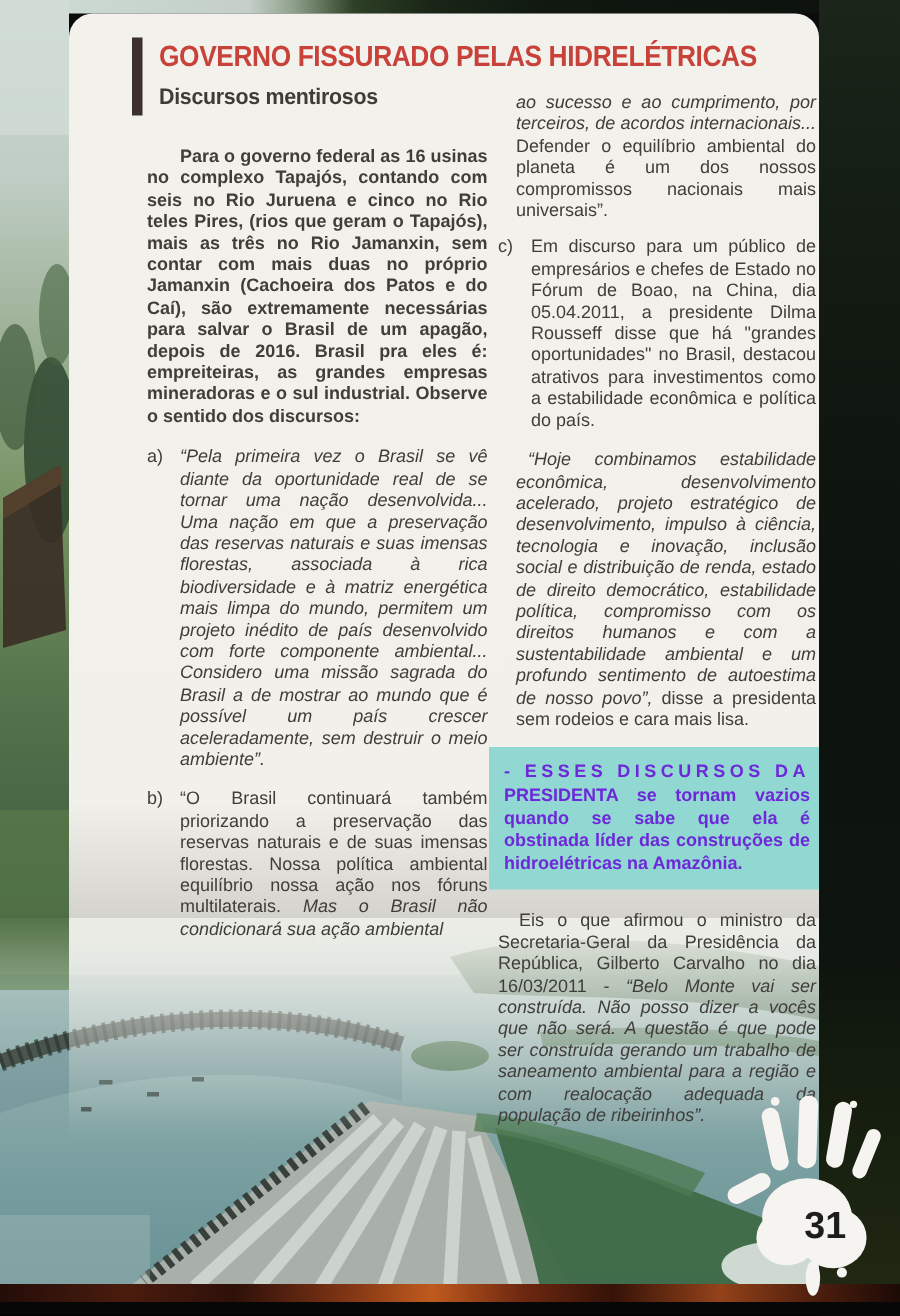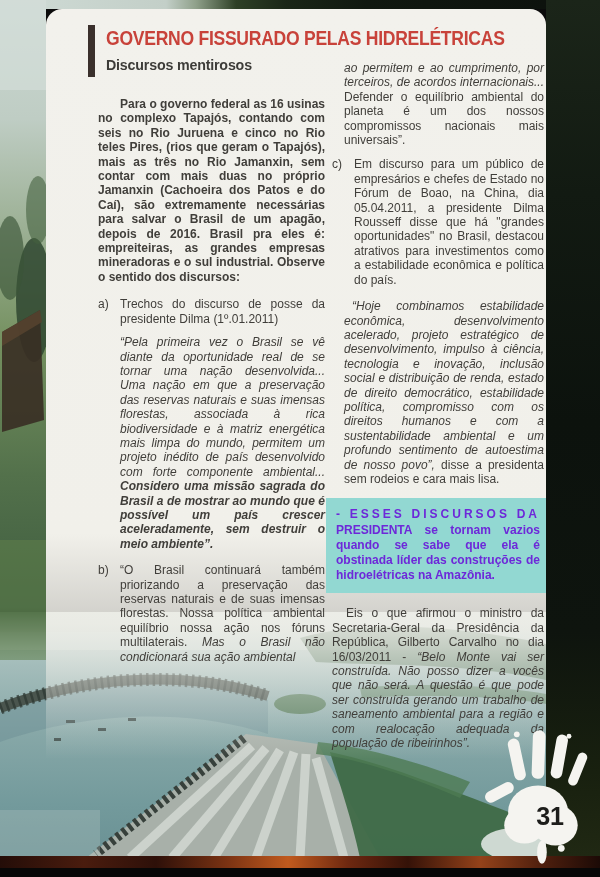--- a/index.html
+++ b/index.html
@@ -54,21 +54,21 @@
   
   .col{position:absolute;color:#403e3a;font-size:12px;line-height:14.4px;text-align:justify;}
   .col-left{left:52px;top:88px;width:227px;}
   .col-right{left:286px;top:52px;width:212px;}
   .col p{margin:0;}
   .intro{text-indent:22px;margin-bottom:13px !important;font-weight:bold;}
   .item{position:relative;padding-left:22px;margin-bottom:12px;}
   .item .item-label{position:absolute;left:0;top:0;}
   .item .q{margin-top:9px !important;}
   .it{font-style:italic;}
-  .bit{font-style:italic;font-weight:700;}
+  .bit{font-style:italic;font-weight:400;}
   .cont{padding-left:12px;margin-bottom:10px !important;}
   .quote-ind{padding-left:12px;text-indent:8px;margin-bottom:12px !important;}
   .highlight-box{
     background:#92d8d2;color:#6d28d9;font-weight:700;
     margin:0 0 13px -6px;padding:9px 10px 10px 10px;width:calc(100% - 8px);
     line-height:15.2px;
   }
   .highlight-box .lead{letter-spacing:3px;}
   .closing{text-indent:14px;}
   
@@ -132,32 +132,31 @@
     <div class="title-block">
       <h1 class="article-title">GOVERNO FISSURADO PELAS HIDRELÉTRICAS</h1>
       <h2 class="section-subtitle">Discursos mentirosos</h2>
     </div>
 
     <div class="col col-left">
       <p class="intro">Para o governo federal as 16 usinas no complexo Tapajós, contando com seis no Rio Juruena e cinco no Rio teles Pires, (rios que geram o Tapajós), mais as três no Rio Jamanxin, sem contar com mais duas no próprio Jamanxin (Cachoeira dos Patos e do Caí), são extremamente necessárias para salvar o Brasil de um apagão, depois de 2016. Brasil pra eles é: empreiteiras, as grandes empresas mineradoras e o sul industrial. Observe o sentido dos discursos:</p>
 
       <div class="item">
         <span class="item-label">a)</span>
-        <p>Trechos do discurso de posse da presidente Dilma (1º.01.2011)</p>
         <p class="q"><span class="it">“Pela primeira vez o Brasil se vê diante da oportunidade real de se tornar uma nação desenvolvida... Uma nação em que a preservação das reservas naturais e suas imensas florestas, associada à rica biodiversidade e à matriz energética mais limpa do mundo, permitem um projeto inédito de país desenvolvido com forte componente ambiental...</span> <span class="bit">Considero uma missão sagrada do Brasil a de mostrar ao mundo que é possível um país crescer aceleradamente, sem destruir o meio ambiente”.</span></p>
       </div>
 
       <div class="item">
         <span class="item-label">b)</span>
         <p><span>“O Brasil continuará também priorizando a preservação das reservas naturais e de suas imensas florestas. Nossa política ambiental equilíbrio nossa ação nos fóruns multilaterais.</span> <span class="it">Mas o Brasil não condicionará sua ação ambiental</span></p>
       </div>
     </div>
 
     <div class="col col-right">
-      <p class="cont"><span class="it">ao permitem e ao cumprimento, por terceiros, de acordos internacionais...</span> <span>Defender o equilíbrio ambiental do planeta é um dos nossos compromissos nacionais mais universais”.</span></p>
+      <p class="cont"><span class="it">ao sucesso e ao cumprimento, por terceiros, de acordos internacionais...</span> <span>Defender o equilíbrio ambiental do planeta é um dos nossos compromissos nacionais mais universais”.</span></p>
 
       <div class="item">
         <span class="item-label">c)</span>
         <p>Em discurso para um público de empresários e chefes de Estado no Fórum de Boao, na China, dia 05.04.2011, a presidente Dilma Rousseff disse que há "grandes oportunidades" no Brasil, destacou atrativos para investimentos como a estabilidade econômica e política do país.</p>
       </div>
 
       <p class="quote-ind"><span class="it">“Hoje combinamos estabilidade econômica, desenvolvimento acelerado, projeto estratégico de desenvolvimento, impulso à ciência, tecnologia e inovação, inclusão social e distribuição de renda, estado de direito democrático, estabilidade política, compromisso com os direitos humanos e com a sustentabilidade ambiental e um profundo sentimento de autoestima de nosso povo”,</span> <span>disse a presidenta sem rodeios e cara mais lisa.</span></p>
 
       <div class="highlight-box">
         <span class="lead">- ESSES DISCURSOS DA</span>

